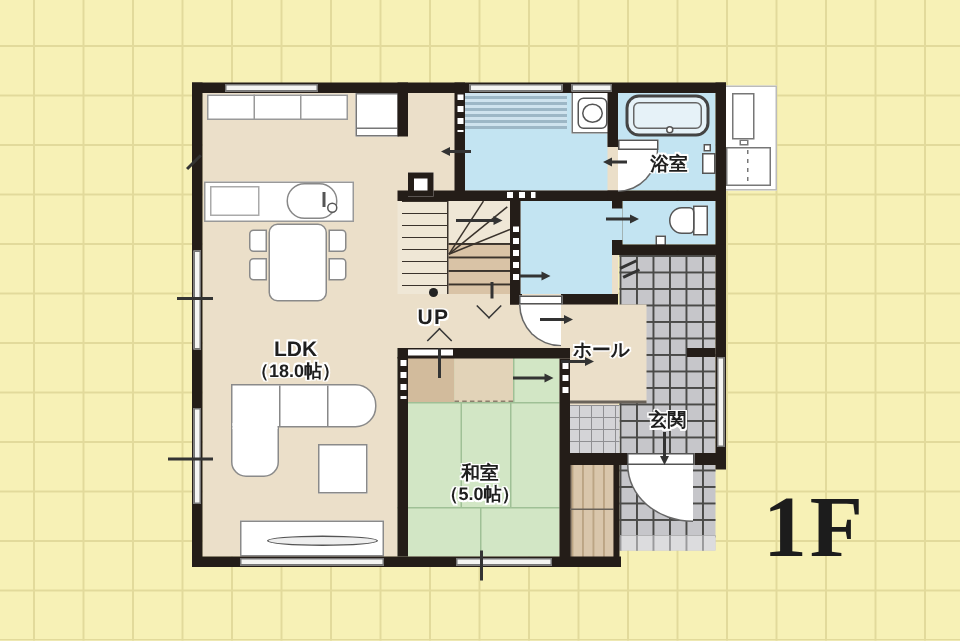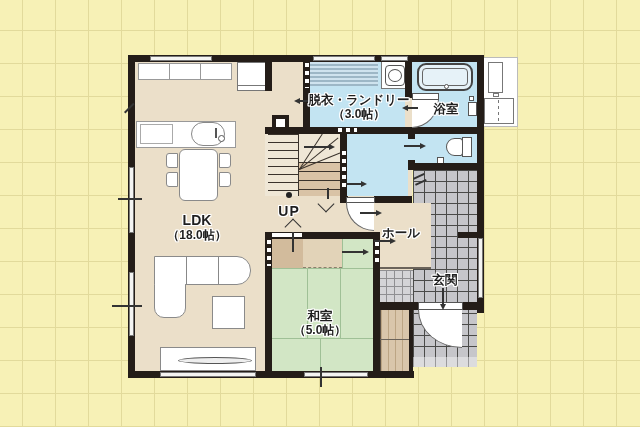--- a/index.html
+++ b/index.html
@@ -258,36 +258,33 @@
   <div class="chev-dn" style="left:320px;top:198px"></div>
   <div class="avline" style="left:327px;top:188px;height:11px"></div>
 
   <div class="aline" style="left:118px;top:198px;width:24px"></div>
   <div class="aline" style="left:112px;top:305px;width:30px"></div>
   <div class="avline" style="left:320px;top:367px;height:20px"></div>
   <div class="aline rot" style="left:124px;top:112px;width:13px;transform:rotate(-45deg)"></div>
   <div class="aline rot" style="left:413px;top:178px;width:12px;transform:rotate(-25deg)"></div>
   <div class="aline rot" style="left:415px;top:184px;width:12px;transform:rotate(-25deg)"></div>
 
-  <div class="lbl" id="ldk-label" style="left:197px;top:228px">
+  <div class="lbl" id="ldk-label" style="left:197px;top:240px">
     <div>LDK</div>
     <div class="sz">（18.0帖）</div>
   </div>
   <div class="lbl" style="left:320px;top:323px">
     <div>和室</div>
     <div class="sz">（5.0帖）</div>
   </div>
-  <div class="lbl" style="left:359px;top:107px">
-    <div>脱衣・ランドリー</div>
-    <div class="sz">（3.0帖）</div>
-  </div>
   <div class="lbl" style="left:446px;top:110px">
     <div>浴室</div>
   </div>
   <div class="lbl" style="left:401px;top:234px">
     <div>ホール</div>
   </div>
   <div class="lbl" style="left:445px;top:281px">
     <div>玄関</div>
   </div>
   <div class="lbl" id="up-label" style="left:289px;top:212px">UP</div>
+  <div id="floor-label" style="left:543px;top:351px">1F</div>
 
 </div>
 
 </body></html>

